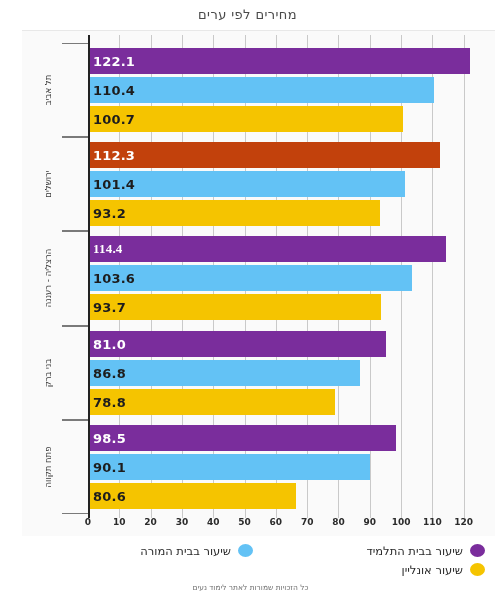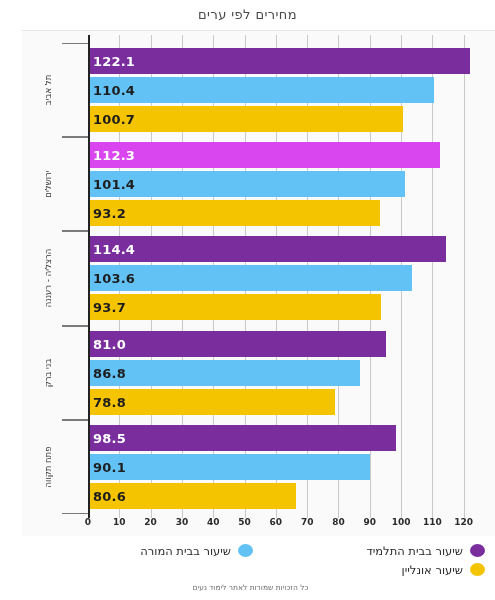--- a/index.html
+++ b/index.html
@@ -248,21 +248,21 @@
             </div>
           </div>
         </div>
       </div>
       <div class="group">
         <div class="cat-tick top"></div>
         <div class="cat-tick bottom"></div>
         <div class="cat-label">ירושלים</div>
         <div class="bars">
           <div class="bar-row">
-            <div class="bar s0" style="width: 351.585px; background: #d946ef;">
+            <div class="bar s0" style="width: 351.585px; background: #c2410c;">
               <span class="bar-value">112.3</span>
             </div>
           </div>
           <div class="bar-row">
             <div class="bar s1" style="width: 317.46px; background: rgb(99, 194, 245);">
               <span class="bar-value">101.4</span>
             </div>
           </div>
           <div class="bar-row">
             <div class="bar s2" style="width: 291.788px; background: rgb(245, 196, 0);">
@@ -270,21 +270,21 @@
             </div>
           </div>
         </div>
       </div>
       <div class="group">
         <div class="cat-tick top"></div>
         <div class="cat-tick bottom"></div>
         <div class="cat-label">הרצליה - רעננה</div>
         <div class="bars">
           <div class="bar-row">
-            <div class="bar s0" style="width: 358.16px; background: rgb(122, 45, 156);">
+            <div class="bar s0" style="width: 358.16px; background: rgb(122, 45, 156); font-family: Liberation Serif, serif;">
               <span class="bar-value">114.4</span>
             </div>
           </div>
           <div class="bar-row">
             <div class="bar s1" style="width: 324.348px; background: rgb(99, 194, 245);">
               <span class="bar-value">103.6</span>
             </div>
           </div>
           <div class="bar-row">
             <div class="bar s2" style="width: 293.353px; background: rgb(245, 196, 0);">

